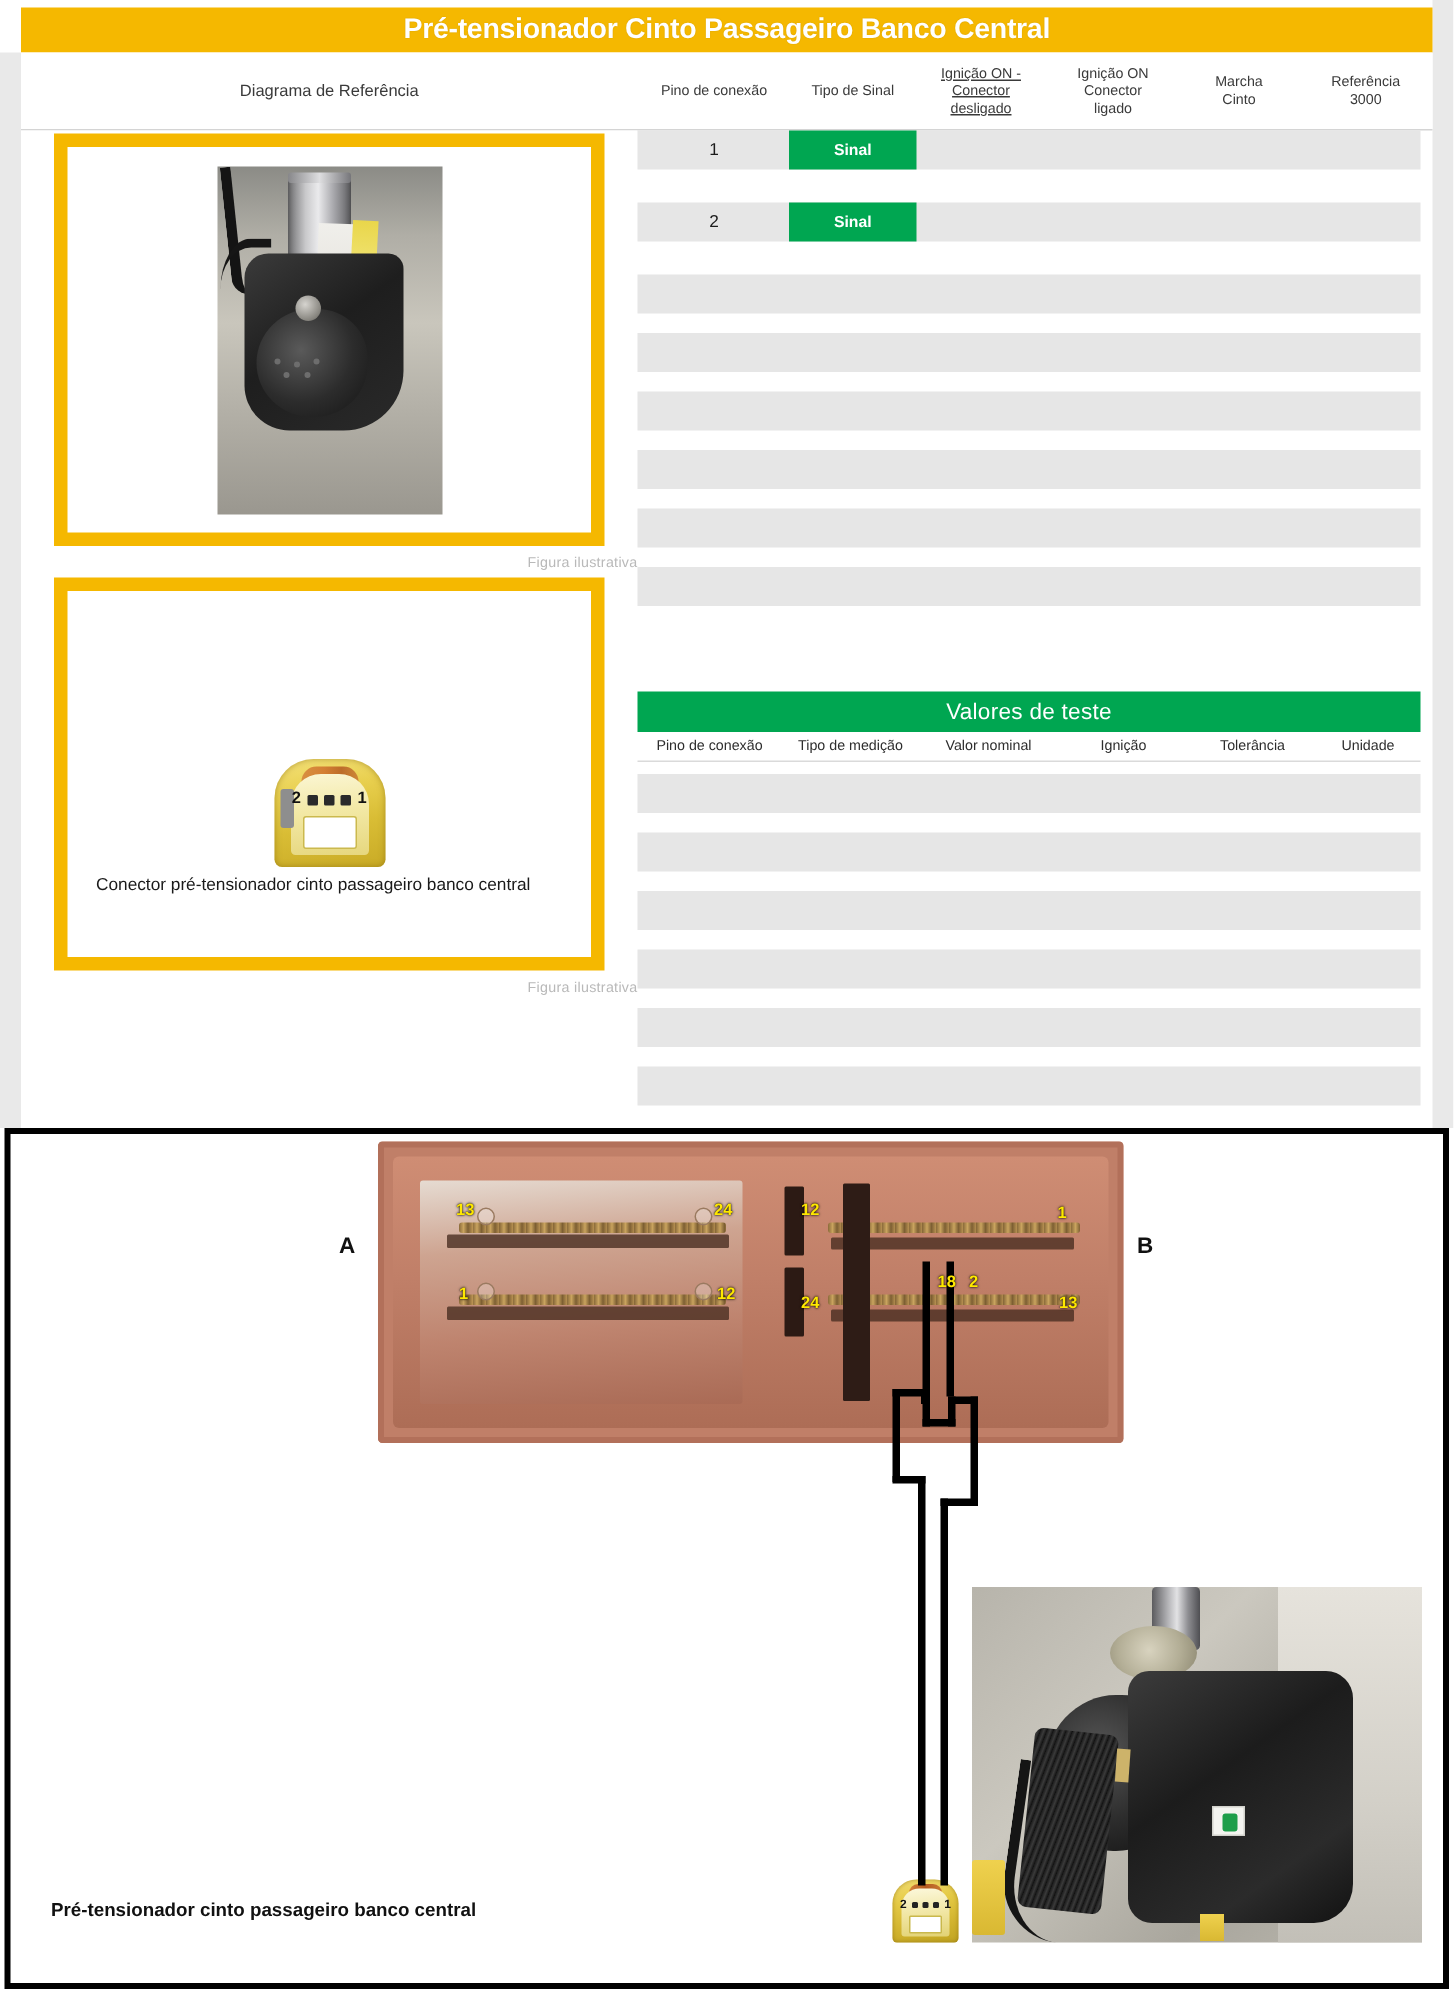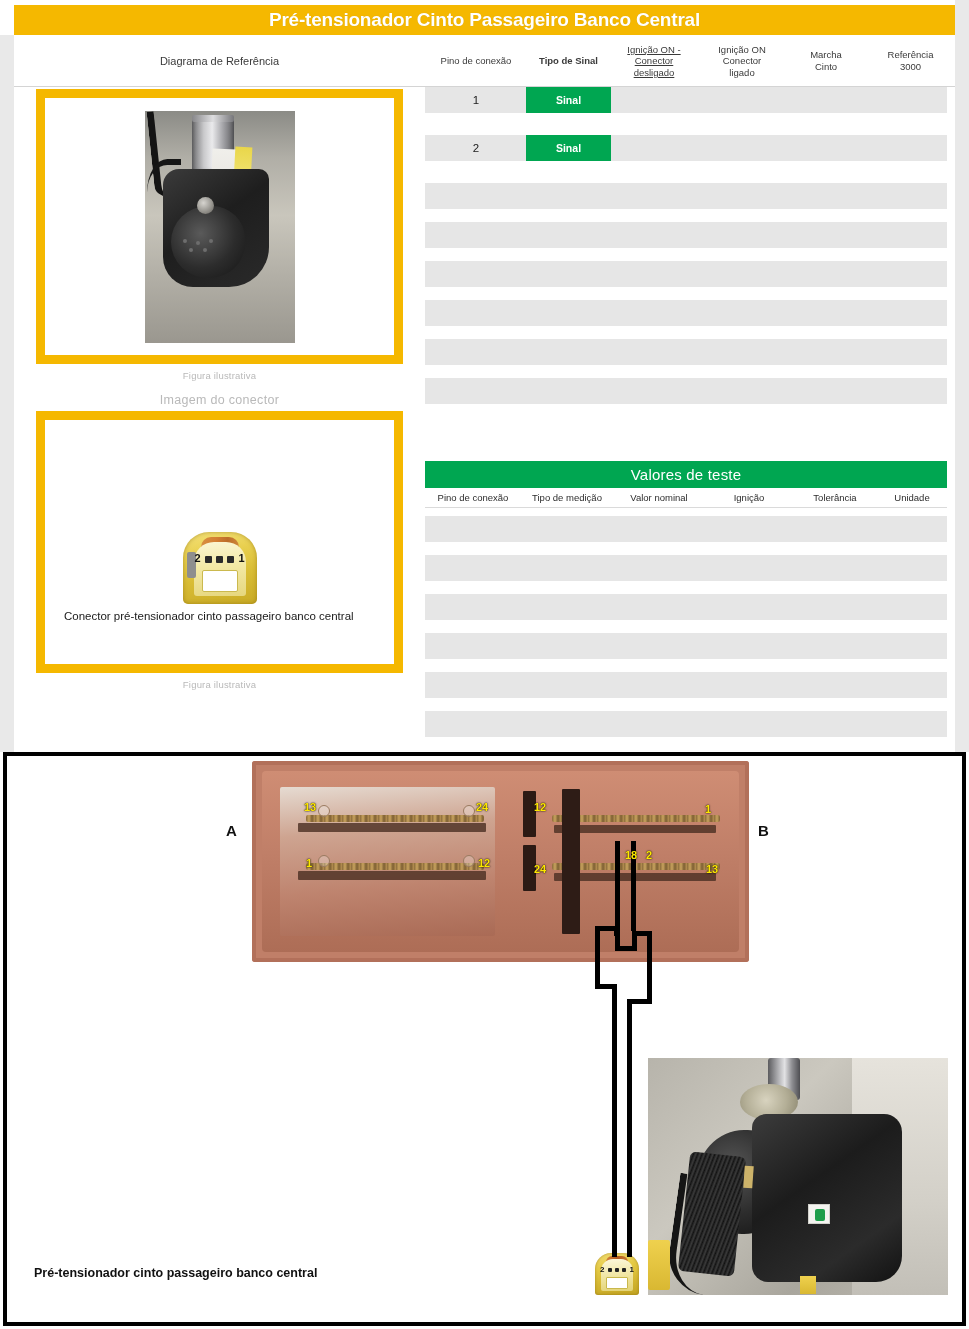--- a/index.html
+++ b/index.html
@@ -34,35 +34,35 @@
     position:absolute; left:0; top:0; width:411px; height:52px;
     display:flex; align-items:center; justify-content:center;
     font-size:11px; color:#3A3A3A;
   }
   .hdr-cols { position:absolute; left:411px; top:0; width:530px; height:52px; display:flex; }
   .hdr-cell {
     display:flex; align-items:center; justify-content:center; text-align:center;
     font-size:9.5px; color:#3A3A3A; line-height:1.22; padding:0 2px;
   }
   .hc-pino   { width:102px; }
-  .hc-tipo   { width:83px;font-weight:bold; }
+  .hc-tipo   { width:83px; }
   .hc-ondesl { width:88px;text-decoration:underline; }
   .hc-onlig  { width:88px; }
   .hc-marcha { width:80px; }
   .hc-acel   { width:89px; }
 
   
   .leftpanel { position:absolute; left:14px; top:87px; width:411px; height:665px; background:#fff; }
 
   .sec-label {
     text-align:center; font-size:12.5px; color:#B9B9B9; font-weight:400;
     letter-spacing:0.3px;
   }
   .figcap {
-    text-align:center; font-size:9.5px; color:#B9B9B9; letter-spacing:0.2px;
+    text-align:right; font-size:9.5px; color:#B9B9B9; letter-spacing:0.2px;
   }
 
   .ybox {
     border: 9px solid #F5B800; background:#ffffff;
     position:relative; overflow:hidden;
   }
 
   
   .comp-box { margin: 2px 22px 0 22px; height: 275px; }
   .comp-photo {
@@ -400,21 +400,20 @@
             <i style="left:13px;top:2px;"></i>
             <i style="left:26px;top:0;"></i>
           <i style="left:6px;top:9px;"></i>
             <i style="left:20px;top:9px;"></i>
         </div>
       </div>
     </div>
 
     <div class="figcap" style="margin-top:6px;">Figura ilustrativa</div>
 
-    <div class="sec-label" style="margin-top:12px;">Imagem do conector</div>
 
     <div class="ybox conn-box">
       <div class="conn2">
         <div class="conn2-shell"></div>
         <div class="conn2-topstrip"></div>
         <div class="conn2-inner"></div>
         <div class="conn2-ledge"></div>
         <div class="conn2-pins">
           <i style="left:0;"></i>
             <i style="left:11px;"></i>

